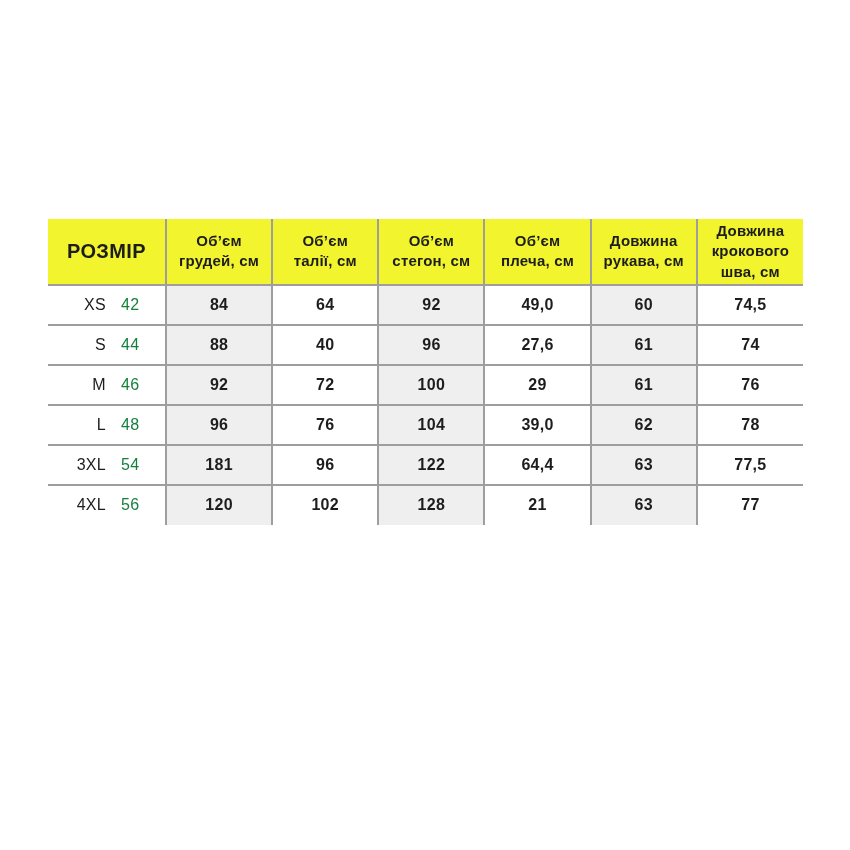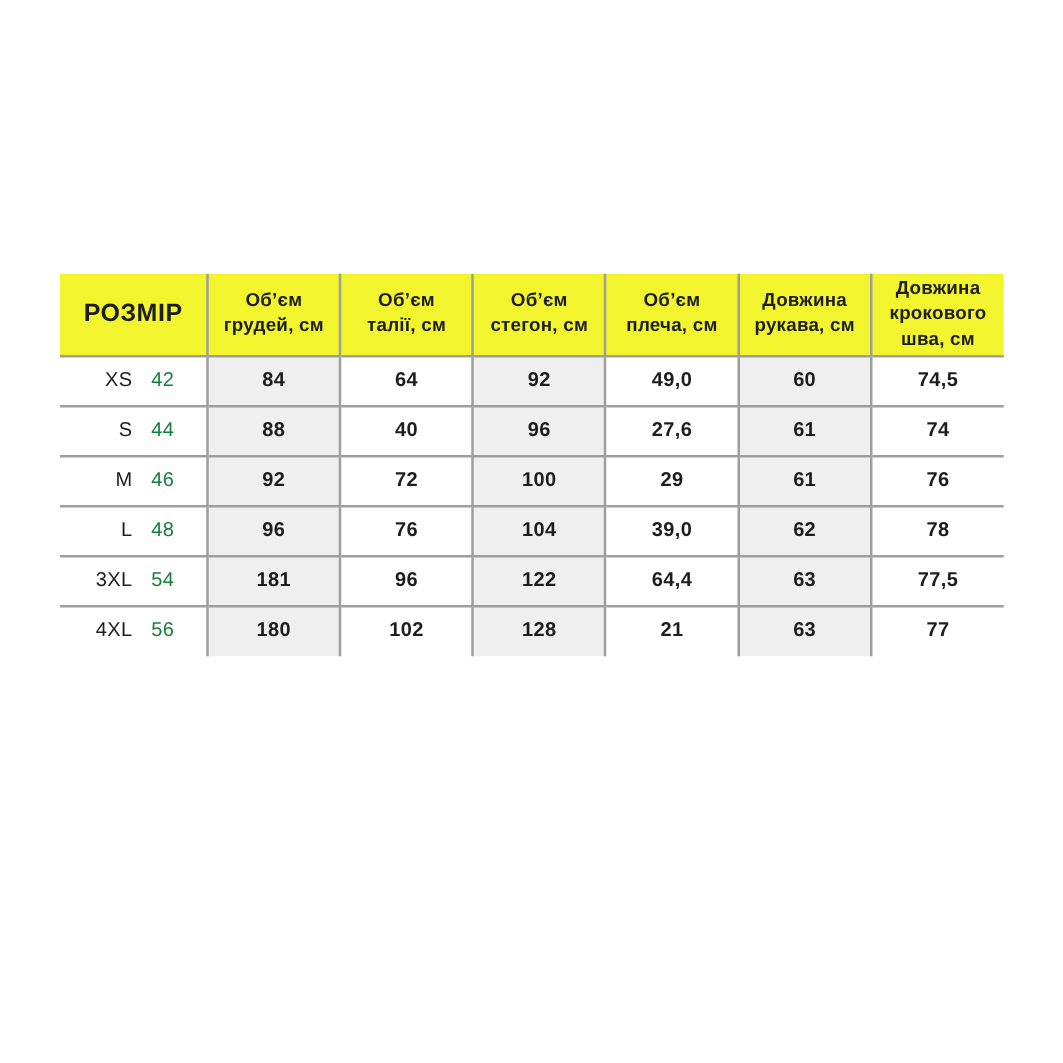--- a/index.html
+++ b/index.html
@@ -148,21 +148,21 @@
           <td class="size-cell"><span class="size-label">3XL</span><span class="size-number">54</span></td>
           <td class="shaded">181</td>
           <td>96</td>
           <td class="shaded">122</td>
           <td>64,4</td>
           <td class="shaded">63</td>
           <td>77,5</td>
         </tr>
         <tr>
           <td class="size-cell"><span class="size-label">4XL</span><span class="size-number">56</span></td>
-          <td class="shaded">180</td>
+          <td class="shaded">120</td>
           <td>102</td>
           <td class="shaded">128</td>
           <td>21</td>
           <td class="shaded">63</td>
           <td>77</td>
         </tr>
       </tbody>
   </table>
 </div>
 

